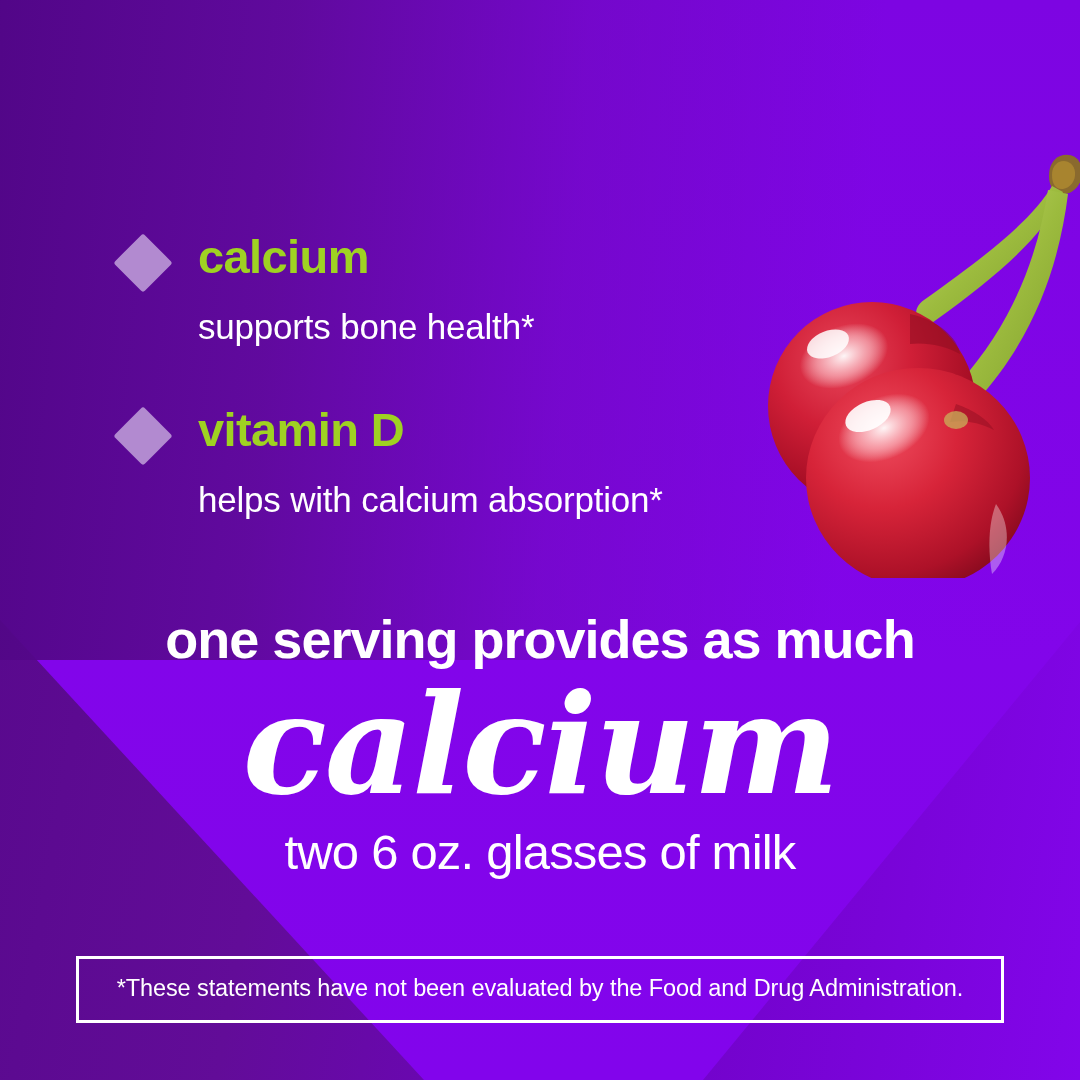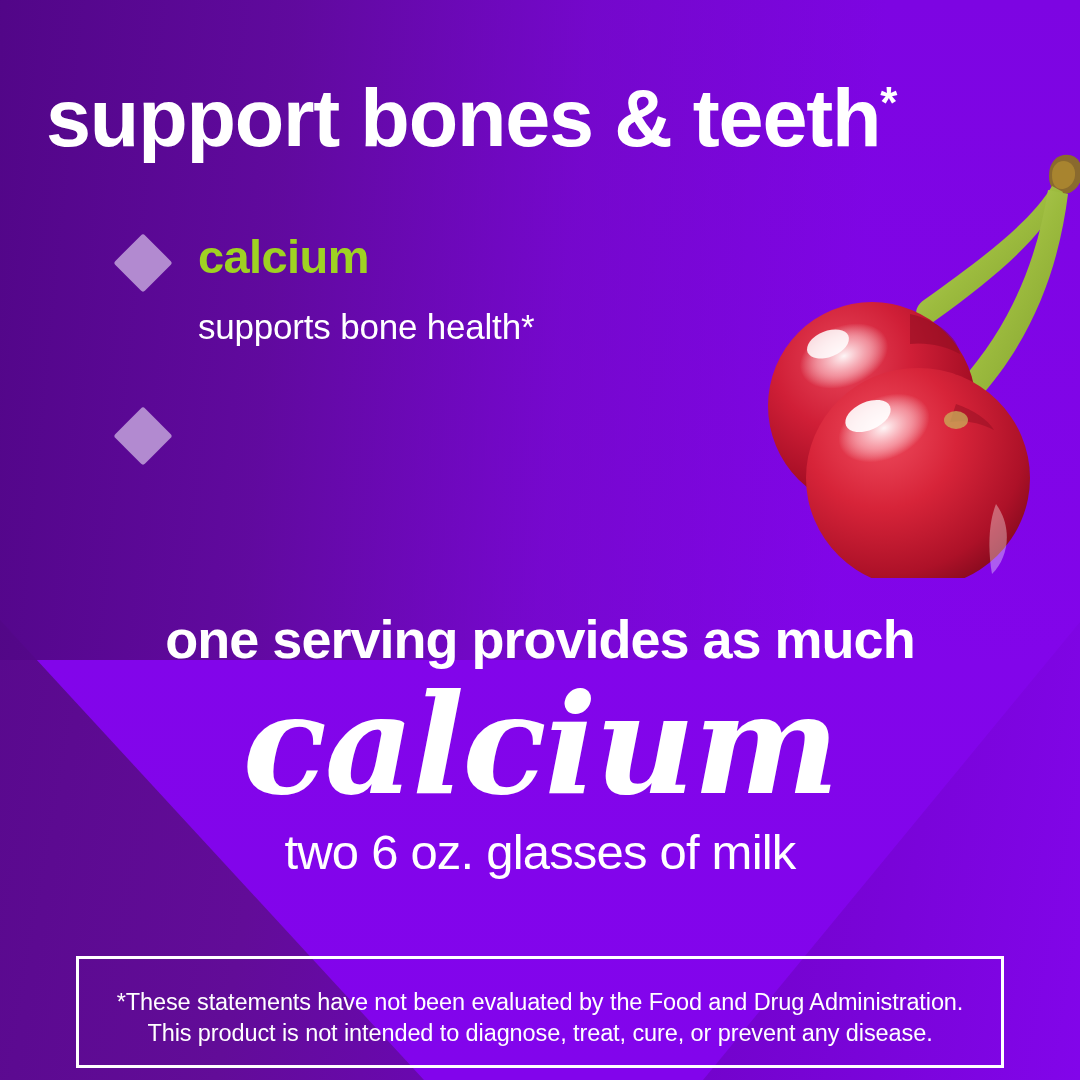--- a/index.html
+++ b/index.html
@@ -129,21 +129,21 @@
   }
 
   
   .disclaimer {
     position: absolute;
     left: 76px;
     top: 956px;
     width: 928px;
     box-sizing: border-box;
     border: 3px solid #ffffff;
-    padding: 28px 18px 16px;
+    padding: 14px 18px 16px;
     text-align: center;
     color: #ffffff;
     font-size: 23.5px;
     line-height: 1.32;
     letter-spacing: -0.1px;
   }
 
   
   .cherries {
     position: absolute;
@@ -204,42 +204,40 @@
 
       <ellipse cx="158" cy="330" rx="112" ry="110" fill="url(#cherryB)"></ellipse>
       <ellipse cx="124" cy="280" rx="48" ry="31" transform="rotate(-24 124 280)" fill="url(#hiA)"></ellipse>
       <ellipse cx="108" cy="268" rx="24" ry="14" transform="rotate(-24 108 268)" fill="#ffffff" opacity="0.9"></ellipse>
       <path d="M236 356 C252 378 250 408 232 426 C228 404 228 376 236 356 Z" fill="#ffffff" opacity="0.35"></path>
       <path d="M196 256 C214 262 228 272 234 282 C218 274 204 272 190 274 Z" fill="#920e22" opacity="0.5"></path>
       <ellipse cx="196" cy="272" rx="12" ry="9" fill="#c8b25a" opacity="0.75"></ellipse>
     </svg>
   </div>
 
-  <div class="headline">
-    <span>support bones &amp; teeth</span><span class="star">*</span>
-  </div>
 
   <div class="benefits">
 
     <div class="benefit">
       <span class="diamond"></span>
       <div class="benefit-title">calcium</div>
       <div class="benefit-sub">supports bone health*</div>
     </div>
 
     <div class="benefit">
       <span class="diamond"></span>
+      <div class="benefit-title">vitamin D</div>
+      <div class="benefit-sub">helps with calcium absorption*</div>
     </div>
 
   </div>
 
   <div class="serving">
     <div class="serving-lead">one serving provides as much</div>
     <div class="serving-word">calcium</div>
     <div class="serving-tail">two 6 oz. glasses of milk</div>
   </div>
 
   <div class="disclaimer">
     <div>*These statements have not been evaluated by the Food and Drug Administration.</div>
-    <div>This product is not intended to diagnose, treat, cure, or prevent any disease.</div>
   </div>
 
 </div>
 
 </body></html>

